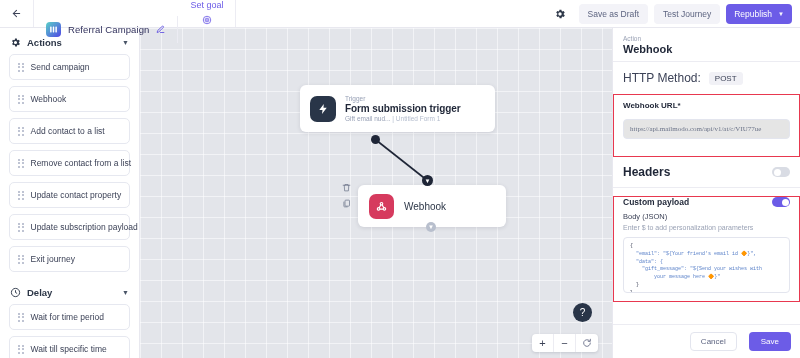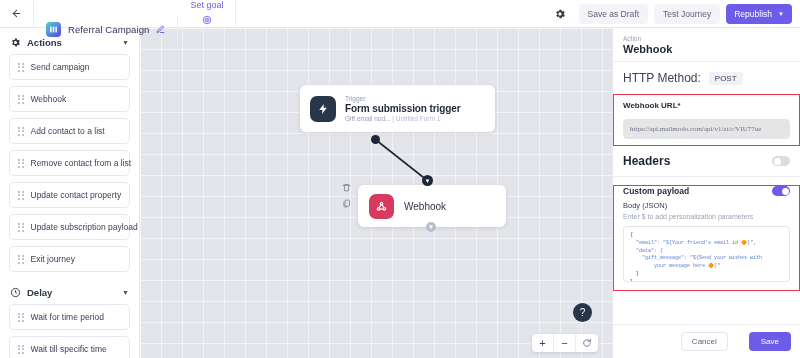--- a/index.html
+++ b/index.html
@@ -175,21 +175,21 @@
   .row-method {
     display: flex; align-items: center; gap: 8px;
     padding: 9px 10px 9px 10px;
   }
   .lbl-method { font-size: 12px; color: #3c4257; }
   .chip-post {
     font-size: 8px; color: #3c4257; background: #f1f1f6;
     border-radius: 3px; padding: 2px 6px;
   }
   .hl { border: 1.2px solid #e8384f; }
-  .sec-url { padding: 6px 9px 6px 9px; }
+  .sec-url { padding: 6px 9px 17px 9px; }
   .lbl-url { font-size: 8px; color: #1f2637; font-weight: bold; margin-bottom: 7px; }
   .input-url {
     width: 100%; font-size: 7px; color: #6b7388;
     background: #e5e5e5; border: 1px solid #e3e5ee; border-radius: 4px;
     padding: 5px 6px; font-family: Liberation Serif, serif; outline: none;
   }
   .row-toggle {
     display: flex; align-items: center; justify-content: space-between;
     padding: 8px 10px;
   }
@@ -217,21 +217,21 @@
     border: 1px solid #e3e5ee; border-radius: 4px; background: #ffffff;
     padding: 5px 6px; height: 56px; overflow: hidden;
   }
   .code {
     font-family: "Liberation Mono", monospace; font-size: 5px; line-height: 1.55;
     color: #3c4257; white-space: pre;
   }
   .code .s { color: #5b82c9; }
   .panel-foot {
     border-top: 1px solid #ececf2; padding: 7px 9px;
-    display: flex; justify-content: flex-end; gap: 21px; align-items: center;
+    display: flex; justify-content: flex-end; gap: 12px; align-items: center;
   }
   .btn-cancel {
     font-size: 8px; color: #5d6480; background: #ffffff;
     border: 1px solid #e3e5ee; border-radius: 4px; padding: 4px 10px; cursor: pointer;
   }
   .btn-save {
     font-size: 8px; color: #ffffff; background: #6c5ce7;
     border: none; border-radius: 4px; padding: 5px 12px; cursor: pointer;
   }
 </style>

